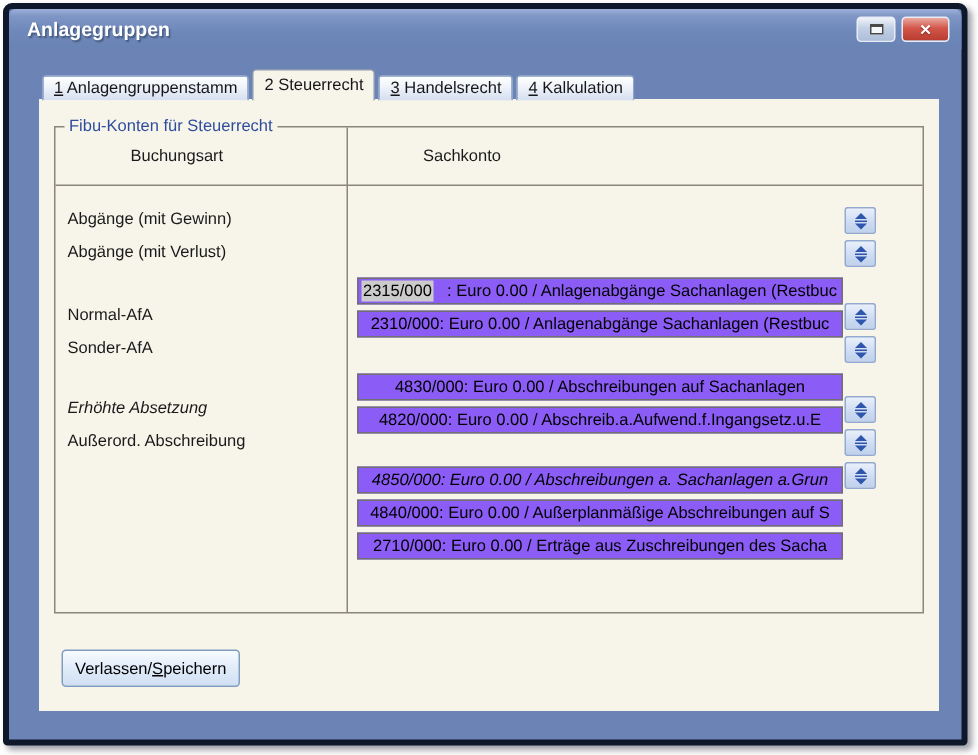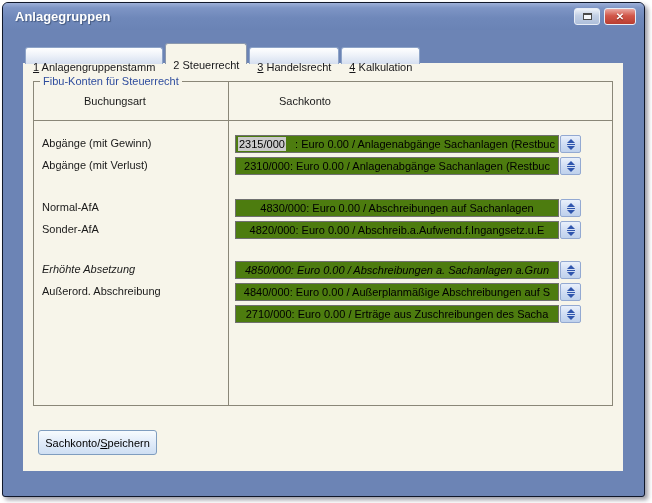--- a/index.html
+++ b/index.html
@@ -1,20 +1,20 @@
 <!DOCTYPE html>
 <html><head>
 <meta charset="utf-8">
 <style>
   * { box-sizing: border-box; margin: 0; padding: 0; }
   html,body { width: 652px; height: 503px; background: #ffffff; overflow: hidden;
               font-family: "Liberation Sans", sans-serif; }
 
   .dialog { position: absolute; left: 2px; top: 2px; width: 643px; height: 495px;
-            background: #6c84b5; border: 1px solid #0f172a;
+            background: #6c84b5; border: 4px solid #0f172a;
             border-radius: 6px 6px 3px 3px;
             box-shadow: 3px 3px 4px rgba(40,40,60,0.45); }
 
   
   .titlebar { position: absolute; left: 0; top: 0; right: 0; height: 27px;
               border-radius: 5px 5px 0 0;
               background: linear-gradient(#9db0d8 0%, #7e95c5 18%, #6f88ba 55%, #6a83b5 100%); }
   .title { position: absolute; left: 12px; top: 6px; color: #ffffff; font-size: 13px;
            font-weight: bold; text-shadow: 1px 1px 1px #44597f; }
   .caption-buttons { position: absolute; right: 8px; top: 5px; display: flex; gap: 4px; }
@@ -23,21 +23,21 @@
   .btn-restore { background: linear-gradient(#eef2f9, #c2cfe4 45%, #aebfdb); }
   .restore-glyph { width: 9px; height: 7px; border: 1px solid #4a4a4a; border-top: 2px solid #4a4a4a;
                    background: #f5f7fb; display: block; }
   .btn-close { width: 32px; background: linear-gradient(#eba9a2, #d2574a 45%, #b83d30);
                color: #ffffff; font-size: 10px; font-weight: bold;
                text-shadow: 0 1px 1px #7c1f15; }
 
   
   .tabstrip { position: absolute; left: 22px; top: 40px; height: 21px;
               display: flex; align-items: flex-end; gap: 2px; z-index: 3; }
-  .tab { height: 17px; padding: 12px 7px 0 7px; font-size: 11px; color: #17171a;
+  .tab { height: 17px; padding: 1px 7px 0 7px; font-size: 11px; color: #17171a;
          background: linear-gradient(#ffffff, #eef2f9 45%, #d5dff0);
          border: 1px solid #8ea4c8; border-bottom: none;
          border-radius: 3px 3px 0 0; white-space: nowrap; line-height: 15px; }
   .tab.active { height: 21px; line-height: 19px; background: #f7f5ea;
                 border-color: #8c99ae; position: relative; z-index: 4; }
   .u { text-decoration: underline; }
 
   
   .page { position: absolute; left: 20px; top: 60px; width: 600px; height: 408px;
           background: #f7f5ea; z-index: 2; }
@@ -53,23 +53,23 @@
   .colhdr.c1 { left: 8px; }
   .colhdr.c2 { left: 203px; }
 
   
   .row { position: absolute; left: 0; right: 0; height: 18px; }
   .r1 { top: 53px; }  .r2 { top: 75px; }
   .r3 { top: 117px; text-align: center; } .r4 { top: 139px; }
   .r5 { top: 179px; font-style: italic; } .r6 { top: 201px; } .r7 { top: 223px; }
   .rlabel { position: absolute; left: 8px; top: 2px; font-size: 11px; color: #1a1a1a; }
   .field { position: absolute; left: 201px; top: 0; height: 18px; display: flex; }
-  .ftext { width: 324px; height: 18px; background: #4d7c0f; border: 1px solid #707070;
+  .ftext { width: 324px; height: 18px; background: #8b5cf6; border: 1px solid #707070;
            font-size: 11px; color: #000; display: flex; align-items: center;
-           padding: 0 2px; overflow: hidden; white-space: pre; }
+           padding: 0 2px; overflow: hidden; white-space: pre; margin-top: 47px; }
   .ftext.center { justify-content: center; }
   .code.selected { background: #cbcbcb; padding: 1px 1px; }
   .spin { width: 21px; height: 18px; margin-left: 1px;
           background: linear-gradient(#e9f0fb, #cfdcf2 55%, #bfd1ec);
           border: 1px solid #93a9d2; border-radius: 2px;
           display: flex; flex-direction: column; align-items: center; justify-content: center; }
   .tri { width: 0; height: 0; border-left: 4px solid transparent; border-right: 4px solid transparent; }
   .tri.up { border-bottom: 4px solid #2f55ad; }
   .tri.down { border-top: 4px solid #2f55ad; }
   .tri-bar { width: 8px; height: 1px; background: #2f55ad; margin: 1px 0; }
@@ -193,19 +193,19 @@
               <span class="tri up"></span>
               <span class="tri-bar"></span>
               <span class="tri down"></span>
             </div>
         </div>
       </div>
 
     </div>
 
     <button class="btn-save">
-        <span>Sachkonto/</span>
+        <span>Verlassen/</span>
         <span class="u">S</span>
         <span>peichern</span>
       </button>
 
   </div>
 </div>
 
 </body></html>

